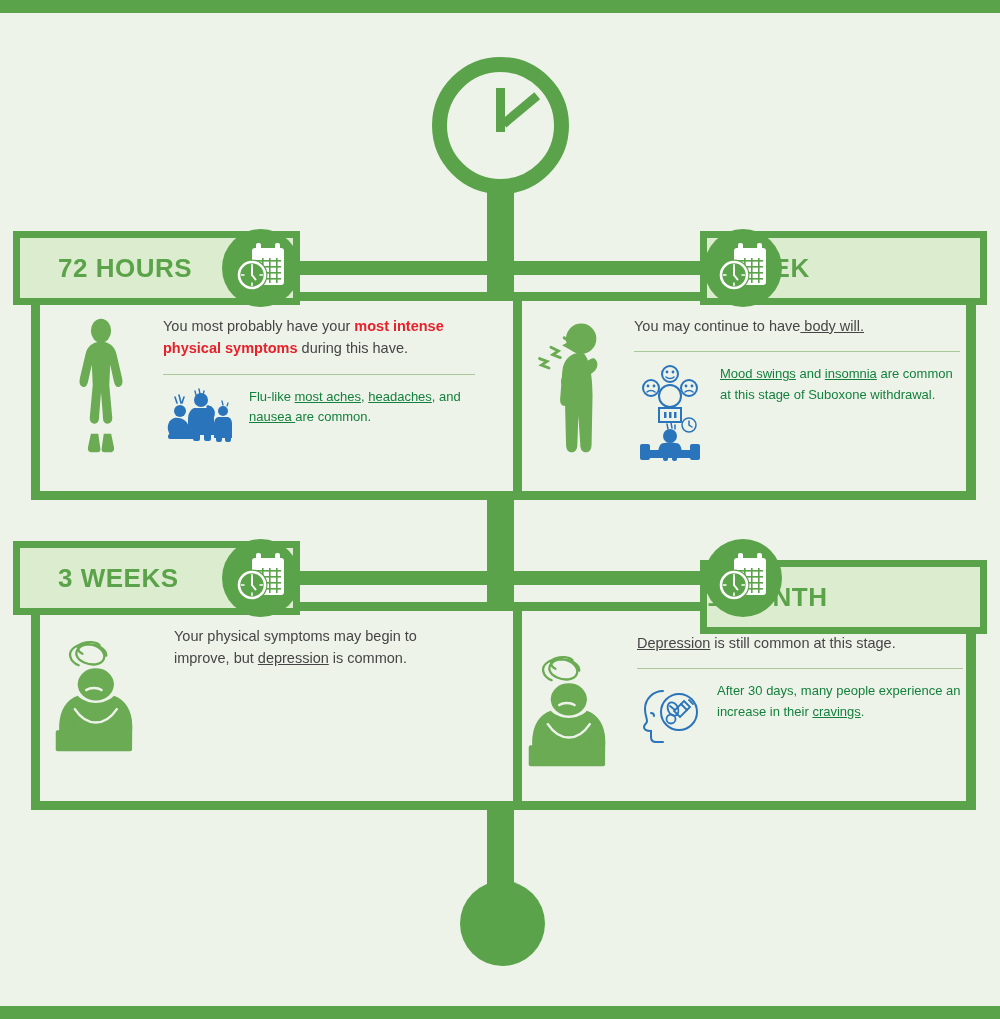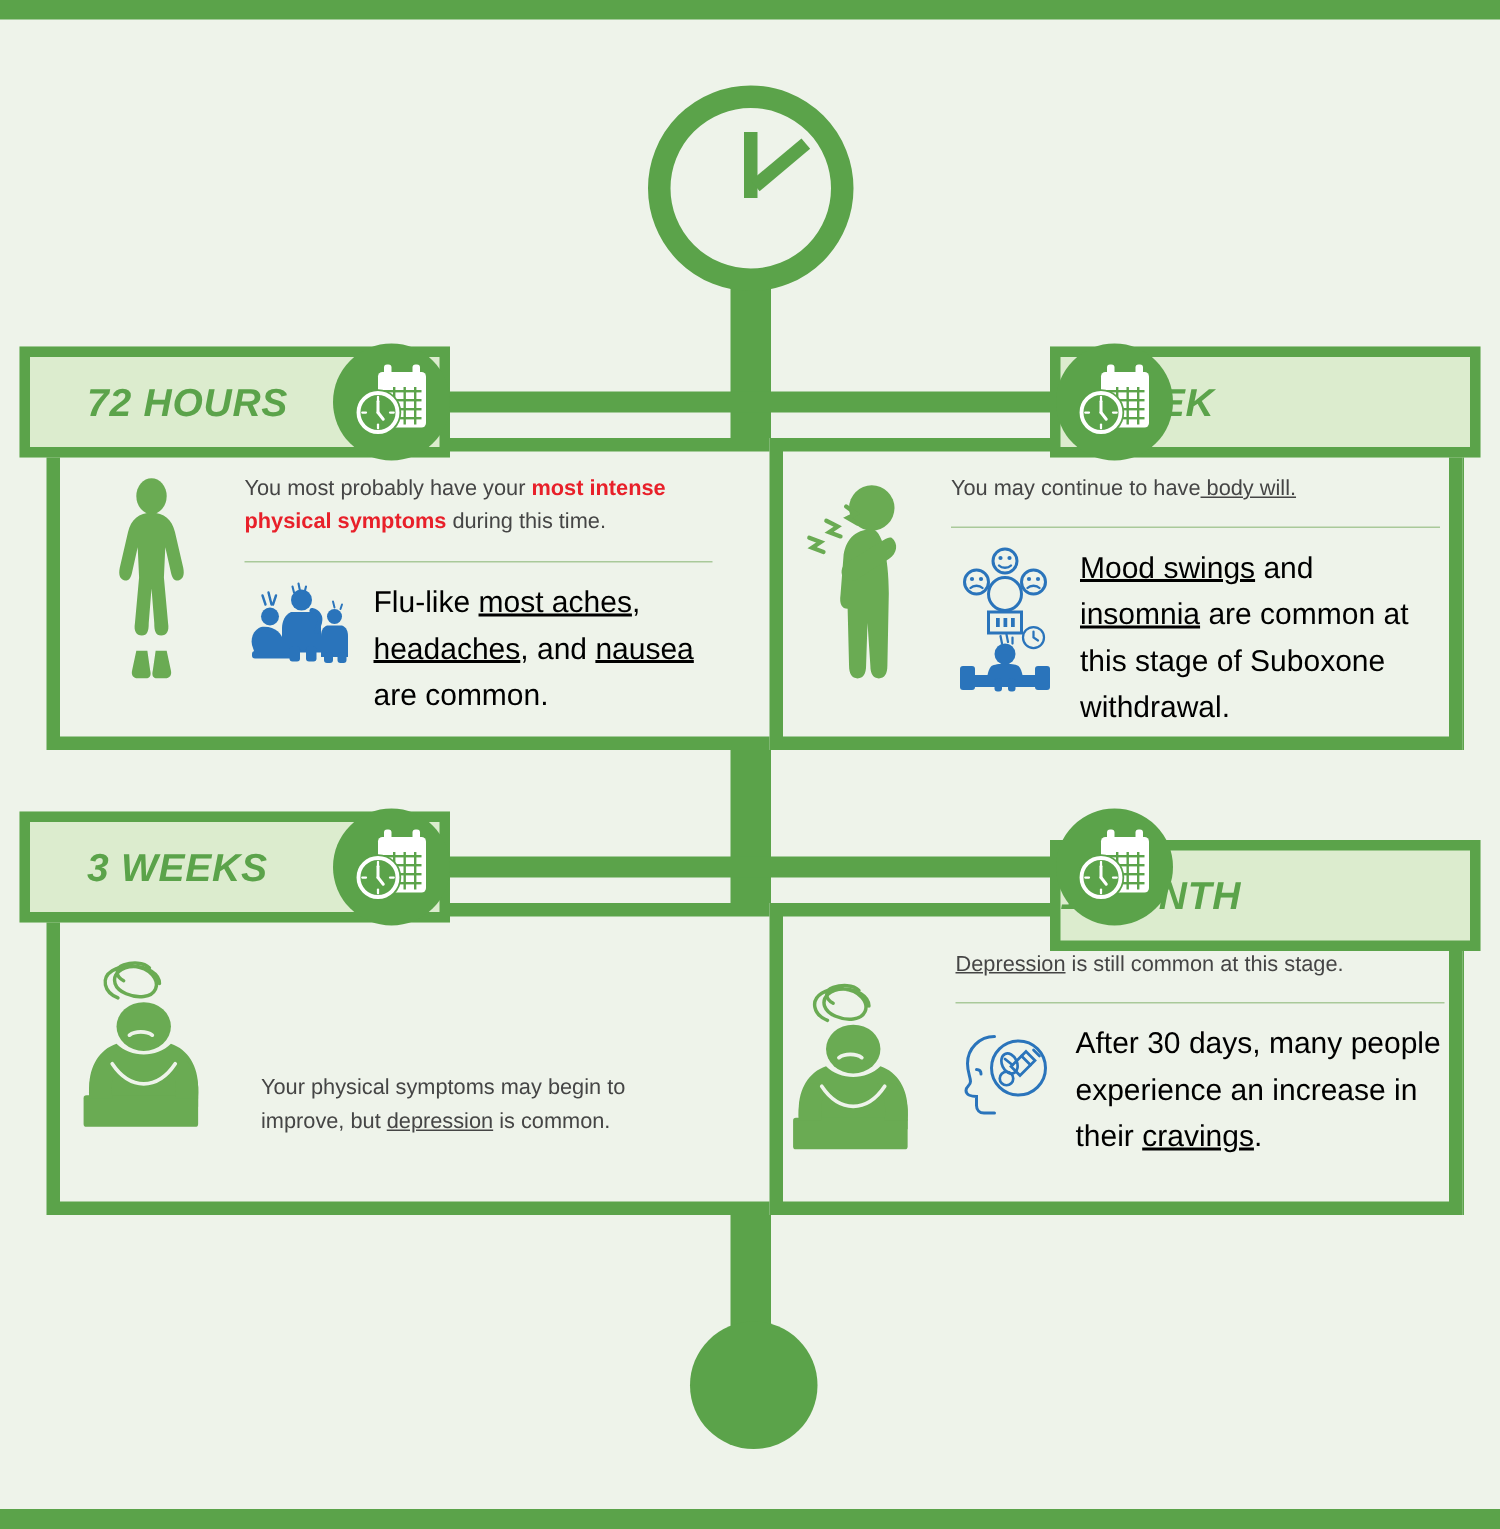--- a/index.html
+++ b/index.html
@@ -101,21 +101,20 @@
     background: #eef3ea;
   }
 
   .header-box {
     position: absolute;
     height: 74px;
     border: 7px solid #5ba34a;
     background: #dcecce;
     display: flex;
     align-items: center;
-    font-style: italic;
   }
   .header-box.left  { justify-content: flex-start; padding-left: 38px; }
   .header-box.right { justify-content: flex-start;   padding-right: 40px; }
 
   .header-label {
     font-size: 26px;
     font-weight: bold;
     letter-spacing: 0.5px;
     color: #5ba34a;
     white-space: nowrap;
@@ -158,23 +157,23 @@
     background: #a9c99a;
     margin: 14px 0 12px 0;
   }
 
   .sub-row {
     display: flex;
     align-items: flex-start;
     gap: 14px;
   }
   .sub-text {
-    font-size: 20px;
+    font-size: 13px;
     line-height: 1.55;
-    color: #000000;
+    color: #15803d;
   }
 
   svg { display: block; }
 </style>
 </head>
 <body>
 
 <div id="infographic">
 
   <div class="edge-bar top"></div>
@@ -240,21 +239,21 @@
           <g fill="#6aab53">
             <ellipse cx="50" cy="16" rx="11" ry="13"></ellipse>
             <path d="M50 28c-9 0-15 5-17 14l-6 26c-1 5 0 8 3 9s5-1 6-6l4-18 1 22-3 33c-1 6 1 9 5 9s5-3 5-9l2-25 2 25c0 6 1 9 5 9s6-3 5-9l-3-33 1-22 4 18c1 5 3 7 6 6s4-4 3-9l-6-26c-2-9-8-14-17-14z"></path>
             <path d="M39 128l-3 14c-1 4 1 6 4 6h6c3 0 4-2 3-6l-2-14z"></path>
             <path d="M61 128l3 14c1 4-1 6-4 6h-6c-3 0-4-2-3-6l2-14z"></path>
           </g>
         </svg>
       </div>
 
       <div class="textcol" style="padding-left:8px;">
-        <p class="lead"><span>You most probably have your </span><span class="hl">most intense physical symptoms</span><span> during this time.</span></p>
+        <p class="lead"><span>You most probably have your </span><span class="hl">most intense physical symptoms</span><span> during this have.</span></p>
         <div class="rule"></div>
         <div class="sub-row">
           <div class="figure" style="width:72px;">
             <svg viewBox="0 0 72 56" width="72" height="56" aria-hidden="true">
               <g fill="#2a74bb">
 
                 <circle cx="17" cy="24" r="6"></circle>
                 <path d="M11 31c-5 2-7 7-6 12l2 6h20l-1-8c-1-6-6-11-15-10z"></path>
                 <rect x="5" y="47" width="30" height="5" rx="2"></rect>
                 <path d="M16 8l2 8M12 10l2 6M21 10l-2 6" stroke="#2a74bb" stroke-width="1.6" fill="none" stroke-linecap="round"></path>
@@ -416,21 +415,21 @@
           <line x1="19.5" y1="46" x2="22" y2="46"></line>
           <line x1="38" y1="46" x2="40.5" y2="46"></line>
         </g>
         <g stroke="#ffffff" stroke-width="2" stroke-linecap="round">
           <line x1="30" y1="46" x2="30" y2="38.5"></line>
           <line x1="30" y1="46" x2="33.5" y2="50.5"></line>
         </g>
       </svg>
     </div>
 
-    <div class="panel-inner" style="left:50px; top:625px; width:425px; align-items:flex-end;">
+    <div class="panel-inner" style="left:50px; top:625px; width:425px; align-items:flex-start;">
 
       <div class="figure" style="width:110px;">
         <svg viewBox="0 0 110 140" width="105" height="134" aria-hidden="true">
           <g stroke="#6aab53" stroke-width="2.4" fill="none" stroke-linecap="round">
             <path d="M30 42c-10-4-12-14-4-19s22-4 28 3 2 14-6 15-18-3-20-9 4-12 13-12 18 5 18 12"></path>
             <path d="M34 30c-6-3-6-9 0-11s14-2 18 2"></path>
           </g>
           <g fill="#6aab53">
             <ellipse cx="48" cy="62" rx="19" ry="17"></ellipse>
             <path d="M29 74c-12 4-19 16-19 30v14h76V104c0-14-7-26-19-30-10 10-28 10-38 0z"></path>

